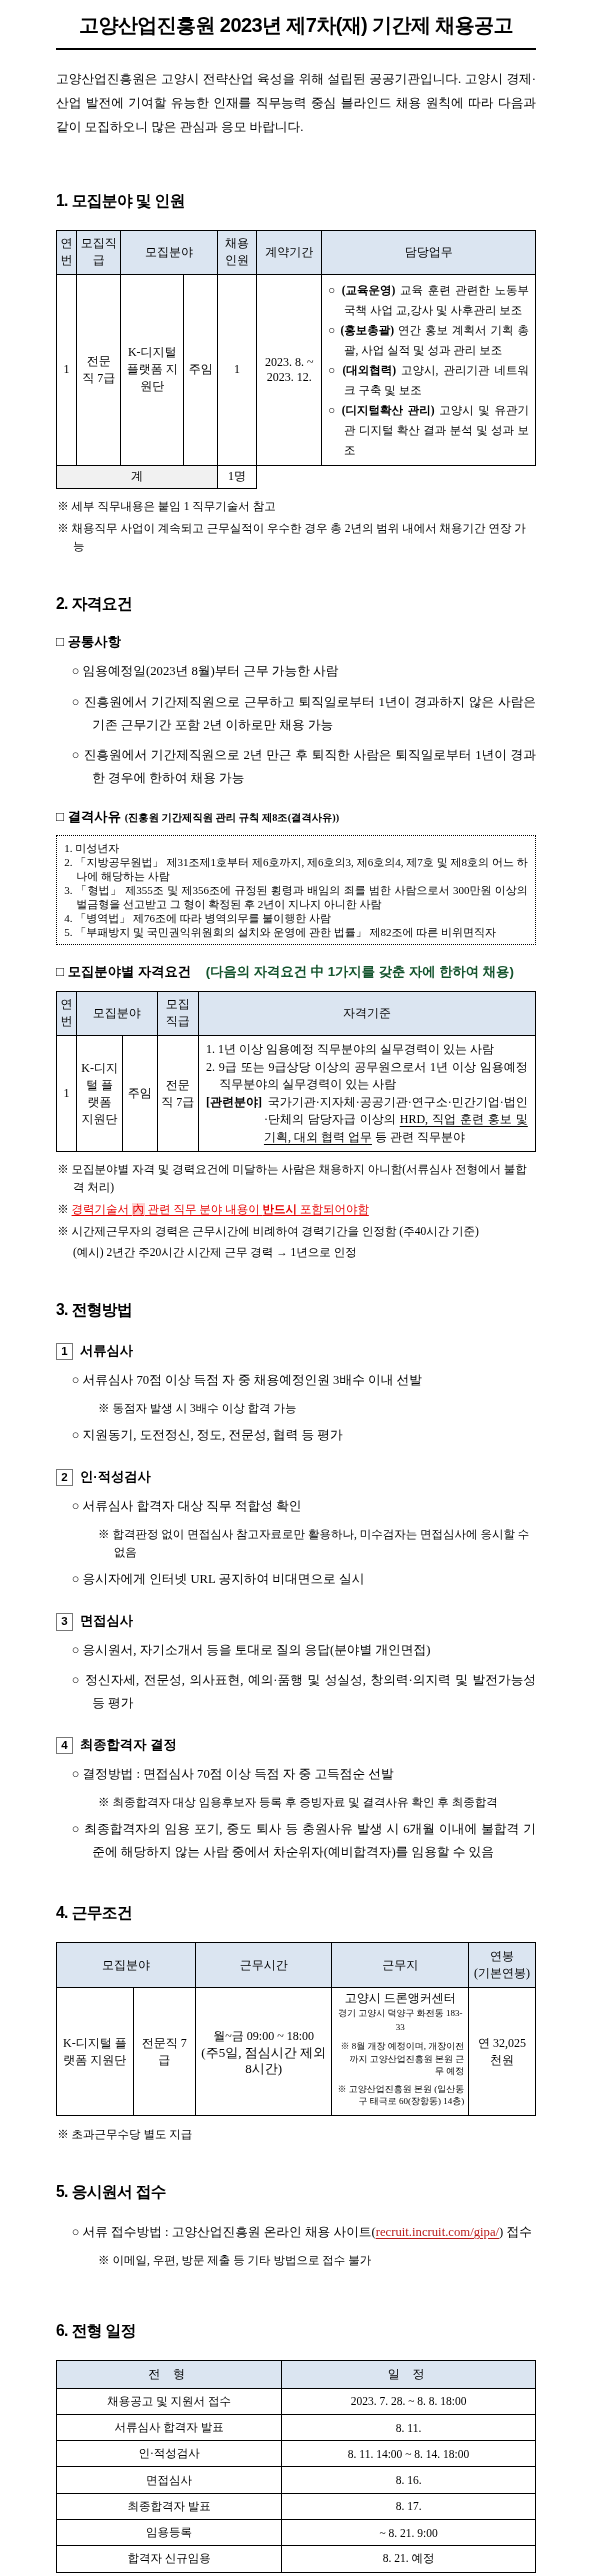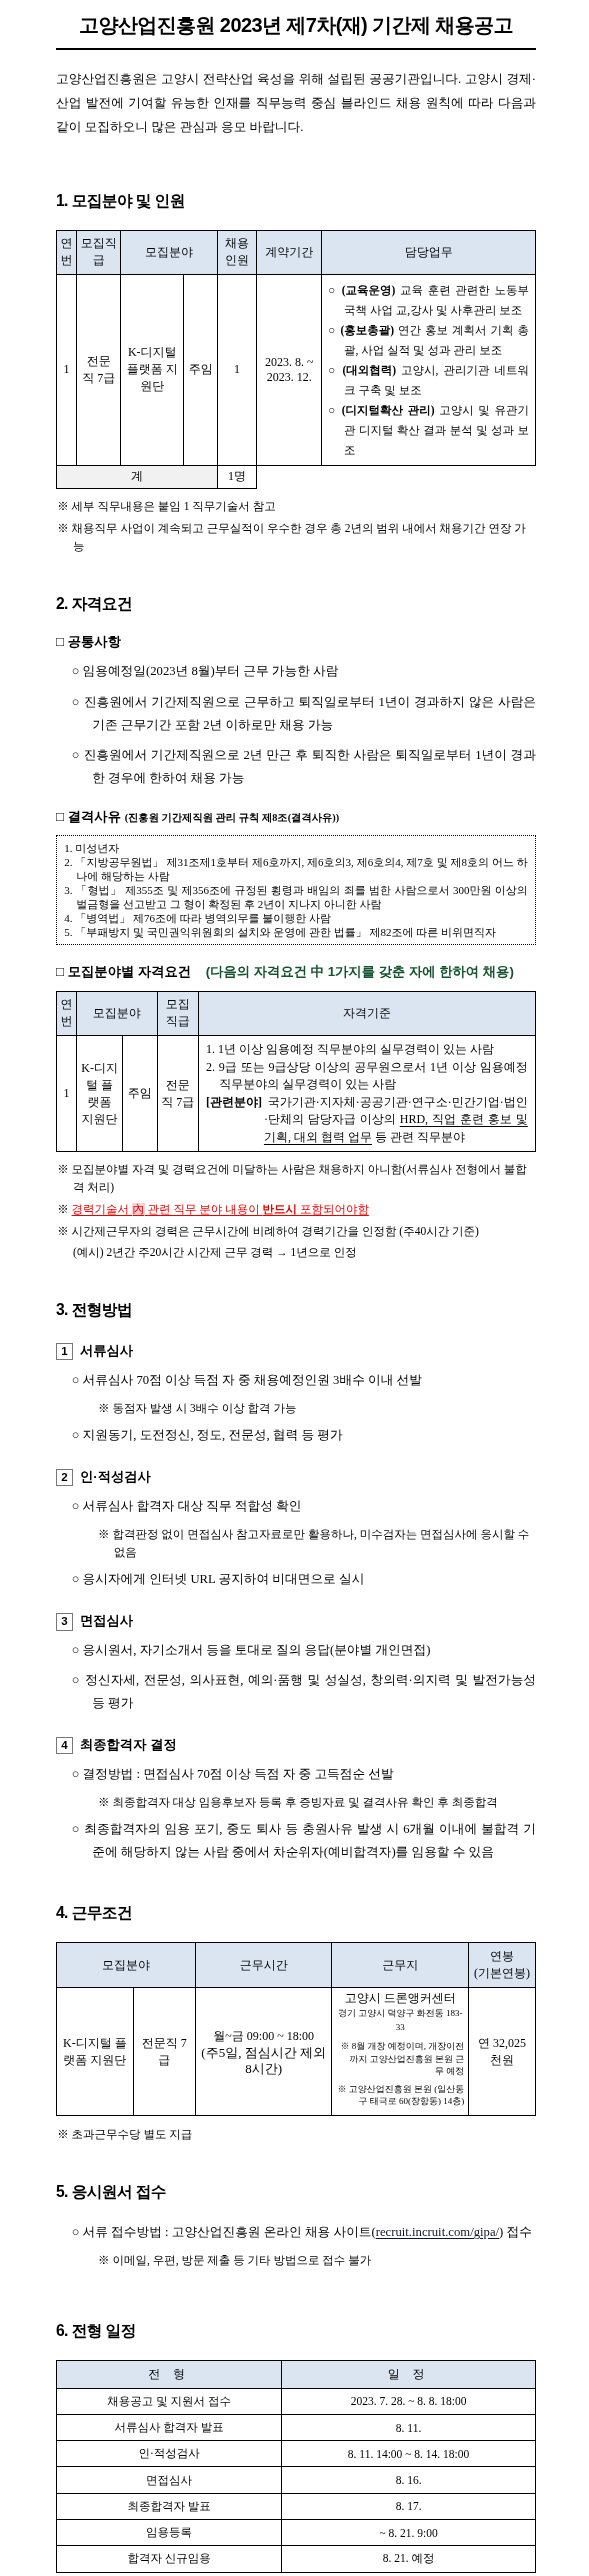--- a/index.html
+++ b/index.html
@@ -65,21 +65,21 @@
   .worktime-1{font-size:12px;line-height:18px;}
   .worktime-2{font-size:13px;line-height:15.7px;}
 
   .sched th{font-size:12px;letter-spacing:4.8px;}
   .sched td{font-size:11.5px;height:20.5px;}
 
   
   .step-head{font-size:13.3px;font-weight:700;margin:20.5px 0 8.5px;font-family:"Liberation Sans","DejaVu Sans",sans-serif;}
   .box-num{display:inline-block;border:0.9px solid #777;padding:0 4.2px;margin-right:7.2px;font-size:11.5px;font-weight:600;line-height:15.7px;}
 
-  .link{color:#0f172a;text-decoration:underline;text-underline-offset:2.4px;cursor:pointer;}
+  .link{color:#b91c1c;text-decoration:underline;text-underline-offset:2.4px;cursor:pointer;}
 
   .mt-xl{margin-top:52px;}
   .mt-lg{margin-top:39px;}
 </style>
 </head>
 <body>
 
 <div class="page">
 
   <h1 class="doc-title">고양산업진흥원 2023년 제7차(재) 기간제 채용공고</h1>

